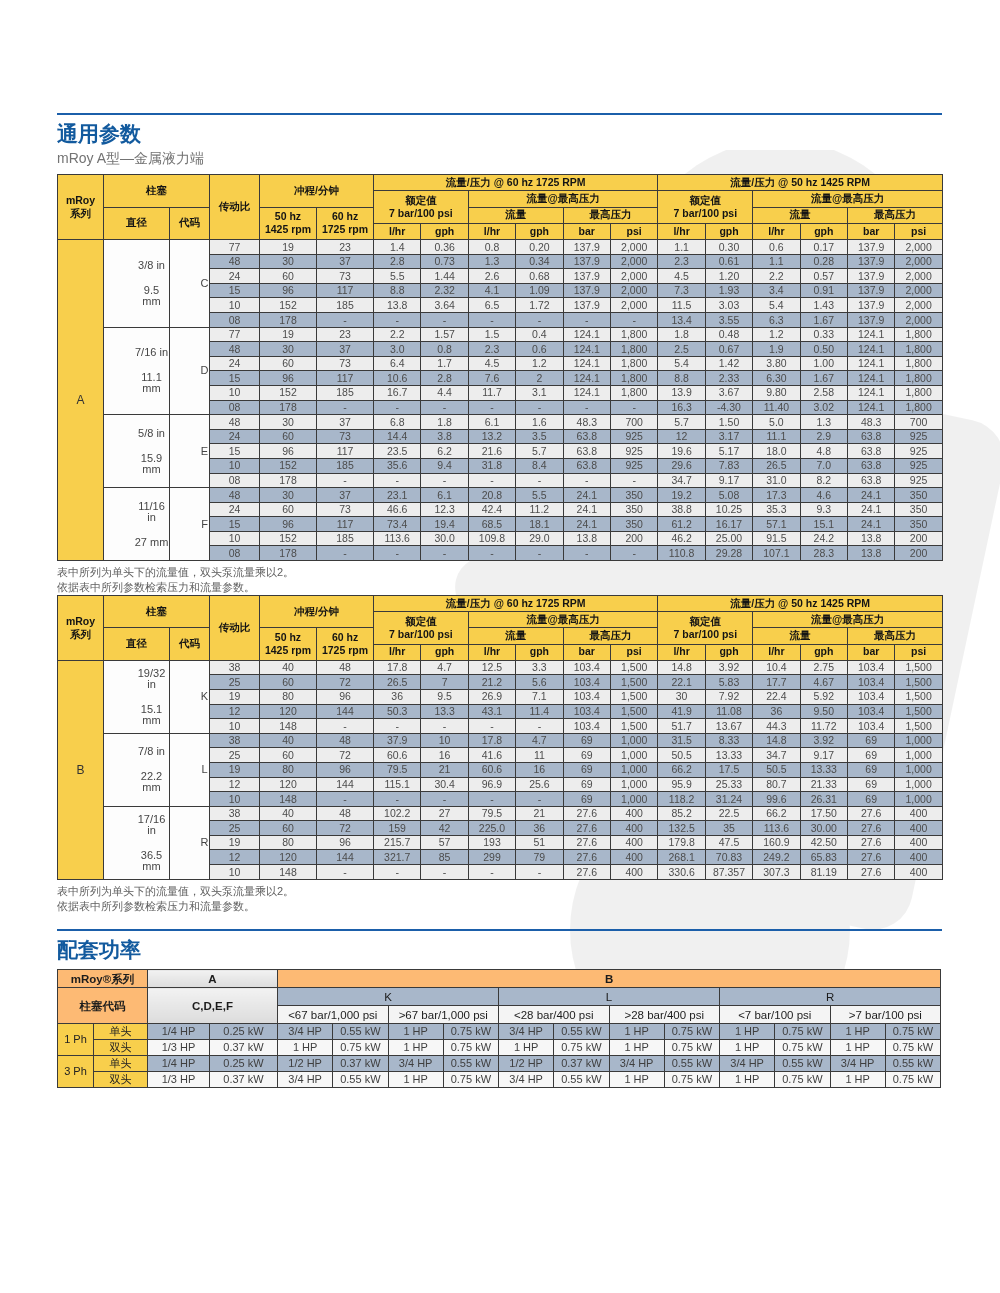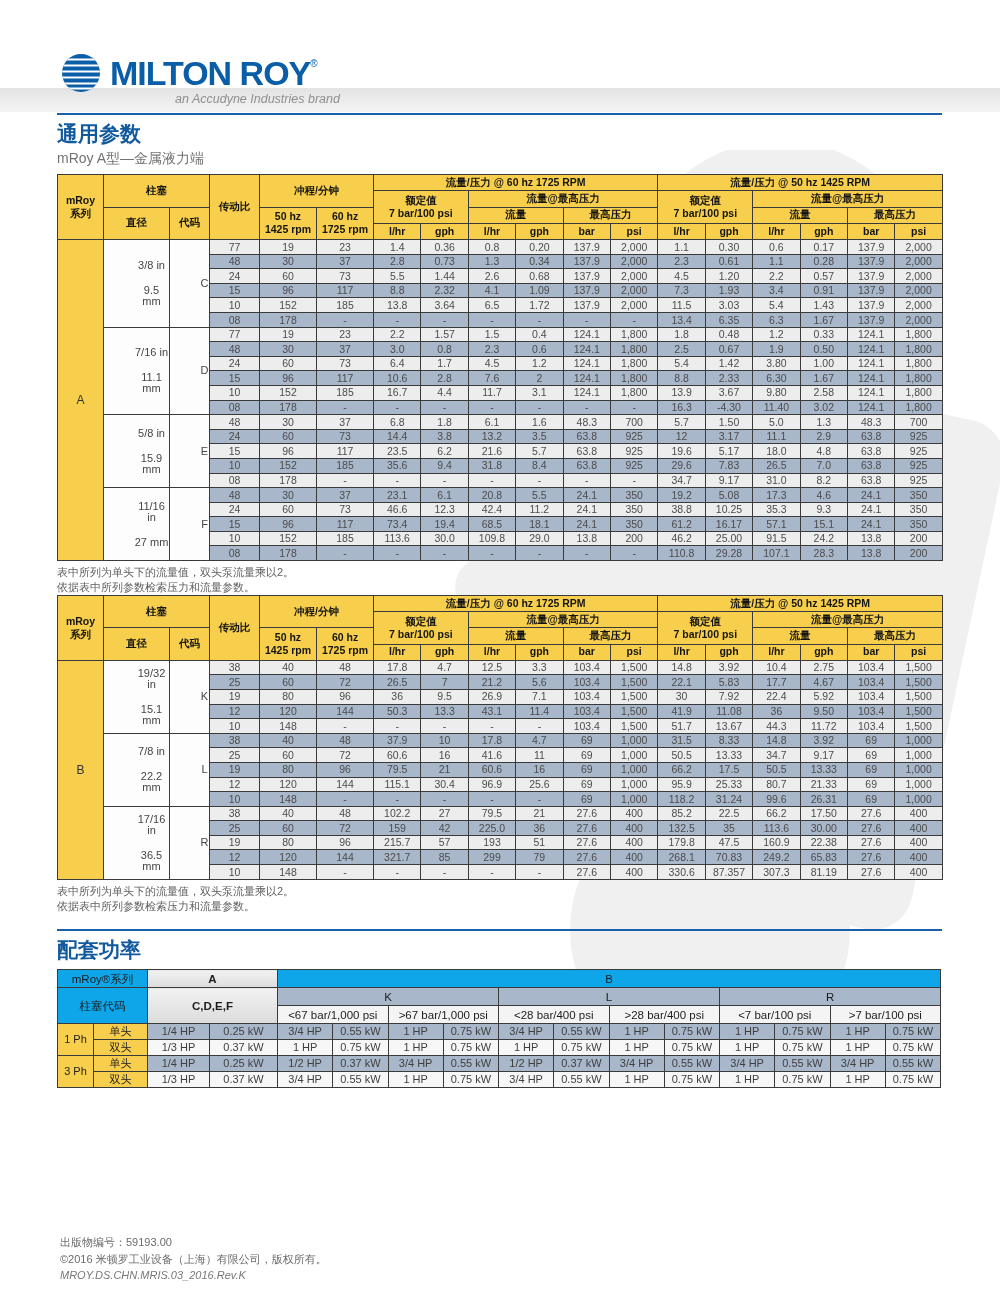--- a/index.html
+++ b/index.html
@@ -41,21 +41,21 @@
   .gap-b { margin-top:14px; }
 
   
   .power-wrap { margin-top:16px; }
   table.power-table { width:883px; border-collapse:collapse; table-layout:fixed; margin-top:5px; }
   .power-table th, .power-table td { border:1px solid #3a3a3a; text-align:center; vertical-align:middle; padding:0; }
   .power-table thead tr { height:18px; }
   .power-table th { font-size:11.5px; line-height:1.1; color:#1c1c1c; }
   .power-table tbody tr { height:16px; }
   .power-table tbody td { font-size:11px; color:#3f3f3f; line-height:1; }
-  .p-yellow { background:#0ea5e9; font-weight:400; }
+  .p-yellow { background:#fdba74; font-weight:700; }
   .p-gray { background:linear-gradient(to bottom,#f2f2f2,#dcdcdc); font-weight:700; }
   .p-band { background:#a8b7ca; font-weight:400; color:#2c2c2c; }
   .p-cond { background:#f4f4f4; font-weight:400; color:#3f3f3f; }
   .power-table td.p-phase, .power-table td.p-head { background:#f8cf4c; color:#222; }
   .power-table .prow-dark td.pdata { background:#a8b7ca; }
   .power-table .prow-light td.pdata { background:#f7f7f7; }
 
   
   .footer { position:absolute; left:60px; top:1234px; font-size:11px; color:#6b6b6b; line-height:1.5; }
   .footer .f3 { font-style:italic; color:#777; }
@@ -65,43 +65,21 @@
 
 <div class="page">
 
   <svg class="watermark" width="620" height="980" viewBox="0 0 620 980">
     <circle cx="400" cy="140" r="150" fill="#000"></circle>
     <rect x="90" y="380" width="430" height="300" rx="30" fill="#000" transform="rotate(-8 305 530)"></rect>
     <circle cx="330" cy="780" r="140" fill="#000"></circle>
     <rect x="360" y="250" width="220" height="520" rx="40" fill="#000" transform="rotate(12 470 510)"></rect>
   </svg>
 
-  <div class="brand-band">
-    <div class="tagline">an Accudyne Industries brand</div>
-  </div>
-
-  <div class="logo">
-    <svg width="42" height="42" viewBox="0 0 42 42">
-      <defs>
-          <clipPath id="gc">
-            <circle cx="21" cy="21" r="19"></circle>
-          </clipPath>
-        </defs>
-      <circle cx="21" cy="21" r="19" fill="#0a5ea8"></circle>
-      <g clip-path="url(#gc)" stroke="#ffffff" stroke-width="2.1">
-        <line x1="2" y1="7.5" x2="40" y2="7.5"></line>
-        <line x1="2" y1="13.5" x2="40" y2="13.5"></line>
-        <line x1="2" y1="19.5" x2="40" y2="19.5"></line>
-        <line x1="2" y1="25.5" x2="40" y2="25.5"></line>
-        <line x1="2" y1="31.5" x2="40" y2="31.5"></line>
-        <line x1="2" y1="36.5" x2="40" y2="36.5"></line>
-      </g>
-    </svg>
-    <div class="logo-text"><span>MILTON ROY</span><sup>®</sup></div>
-  </div>
+
 
   <div class="content">
     <div class="rule"></div>
     <h1 class="sec-title">通用参数</h1>
     <h2 class="sub-title">mRoy A型—金属液力端</h2>
 
     <table class="flow-table" id="table-a">
     <colgroup>
       <col style="width:46px">
           <col style="width:66px">
@@ -273,21 +251,21 @@
             <td class="data">08</td>
             <td class="data">178</td>
             <td class="data">-</td>
             <td class="data">-</td>
             <td class="data">-</td>
             <td class="data">-</td>
             <td class="data">-</td>
             <td class="data">-</td>
             <td class="data">-</td>
             <td class="data">13.4</td>
-            <td class="data">6.35</td>
+            <td class="data">3.55</td>
             <td class="data">6.3</td>
             <td class="data">1.67</td>
             <td class="data">137.9</td>
             <td class="data">2,000</td>
           </tr>
           <tr class="row-light">
             <td class="dia-cell" rowspan="6">
               <div class="dia-l1">7/16 in</div>
               <div class="dia-l2">11.1 mm</div>
             </td>
@@ -885,21 +863,21 @@
             <td class="data">96</td>
             <td class="data">215.7</td>
             <td class="data">57</td>
             <td class="data">193</td>
             <td class="data">51</td>
             <td class="data">27.6</td>
             <td class="data">400</td>
             <td class="data">179.8</td>
             <td class="data">47.5</td>
             <td class="data">160.9</td>
-            <td class="data">22.38</td>
+            <td class="data">42.50</td>
             <td class="data">27.6</td>
             <td class="data">400</td>
           </tr>
           <tr class="row-dark">
             <td class="data">12</td>
             <td class="data">120</td>
             <td class="data">144</td>
             <td class="data">321.7</td>
             <td class="data">85</td>
             <td class="data">299</td>
@@ -1052,19 +1030,14 @@
               <td class="pdata">1 HP</td>
               <td class="pdata">0.75 kW</td>
               <td class="pdata">1 HP</td>
               <td class="pdata">0.75 kW</td>
             </tr>
           </tbody>
         </table>
     </div>
   </div>
 
-  <div class="footer">
-    <div class="f1">出版物编号：59193.00</div>
-    <div class="f2">©2016 米顿罗工业设备（上海）有限公司，版权所有。</div>
-    <div class="f3">MROY.DS.CHN.MRIS.03_2016.Rev.K</div>
-  </div>
 
 </div>
 
 </body></html>

